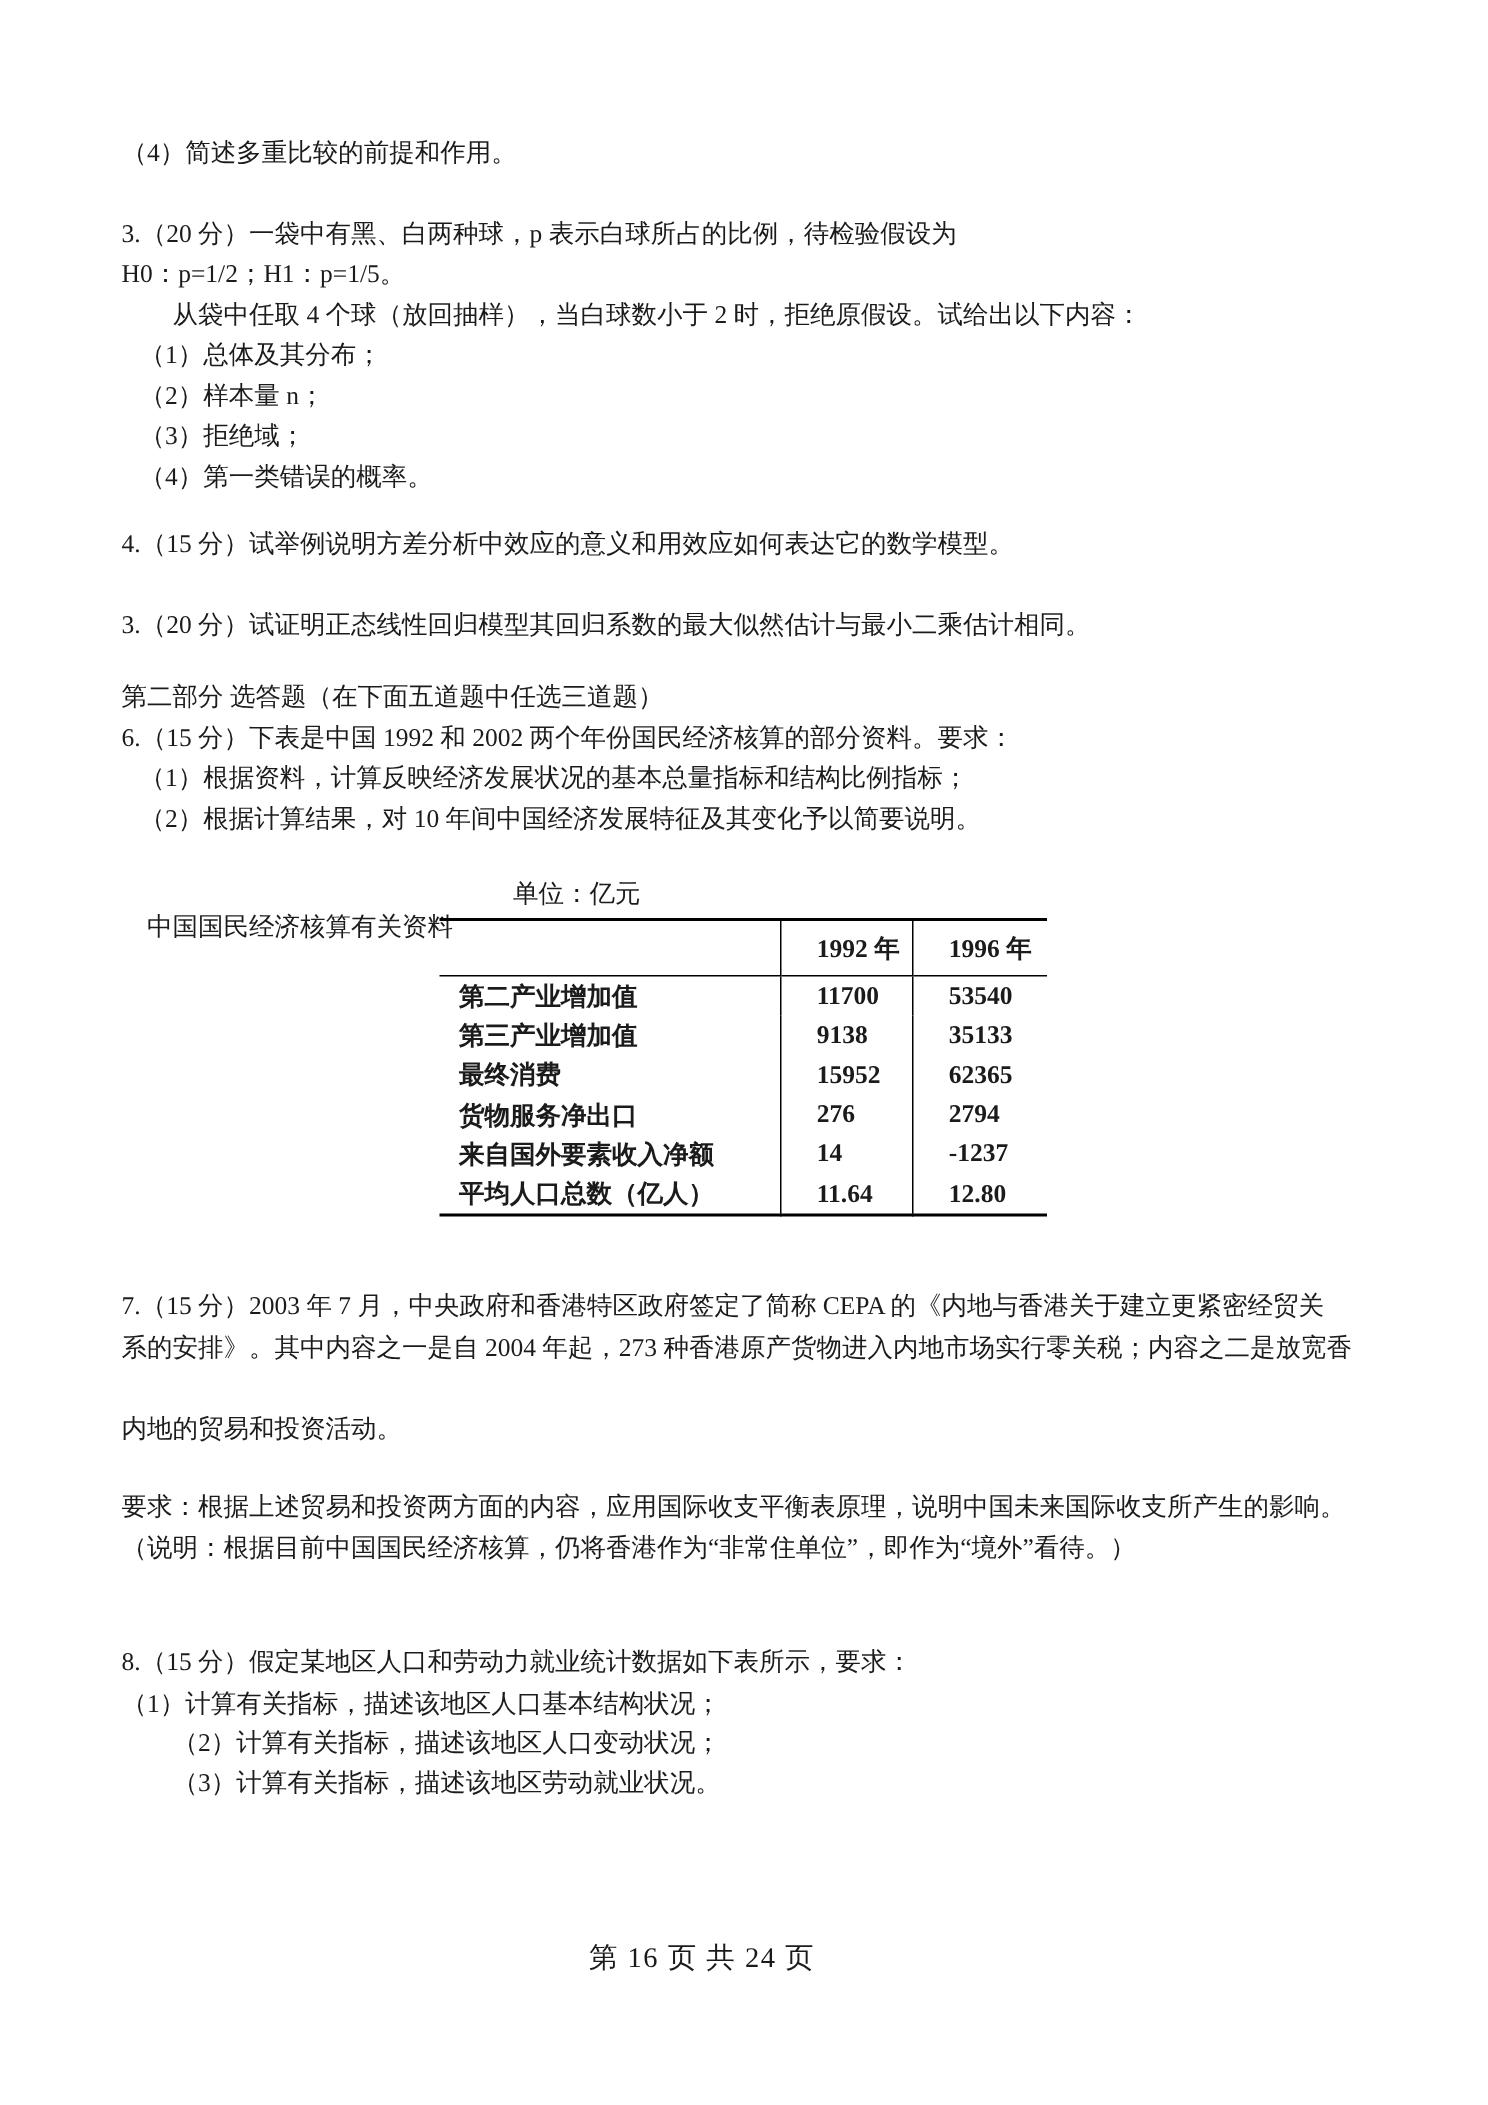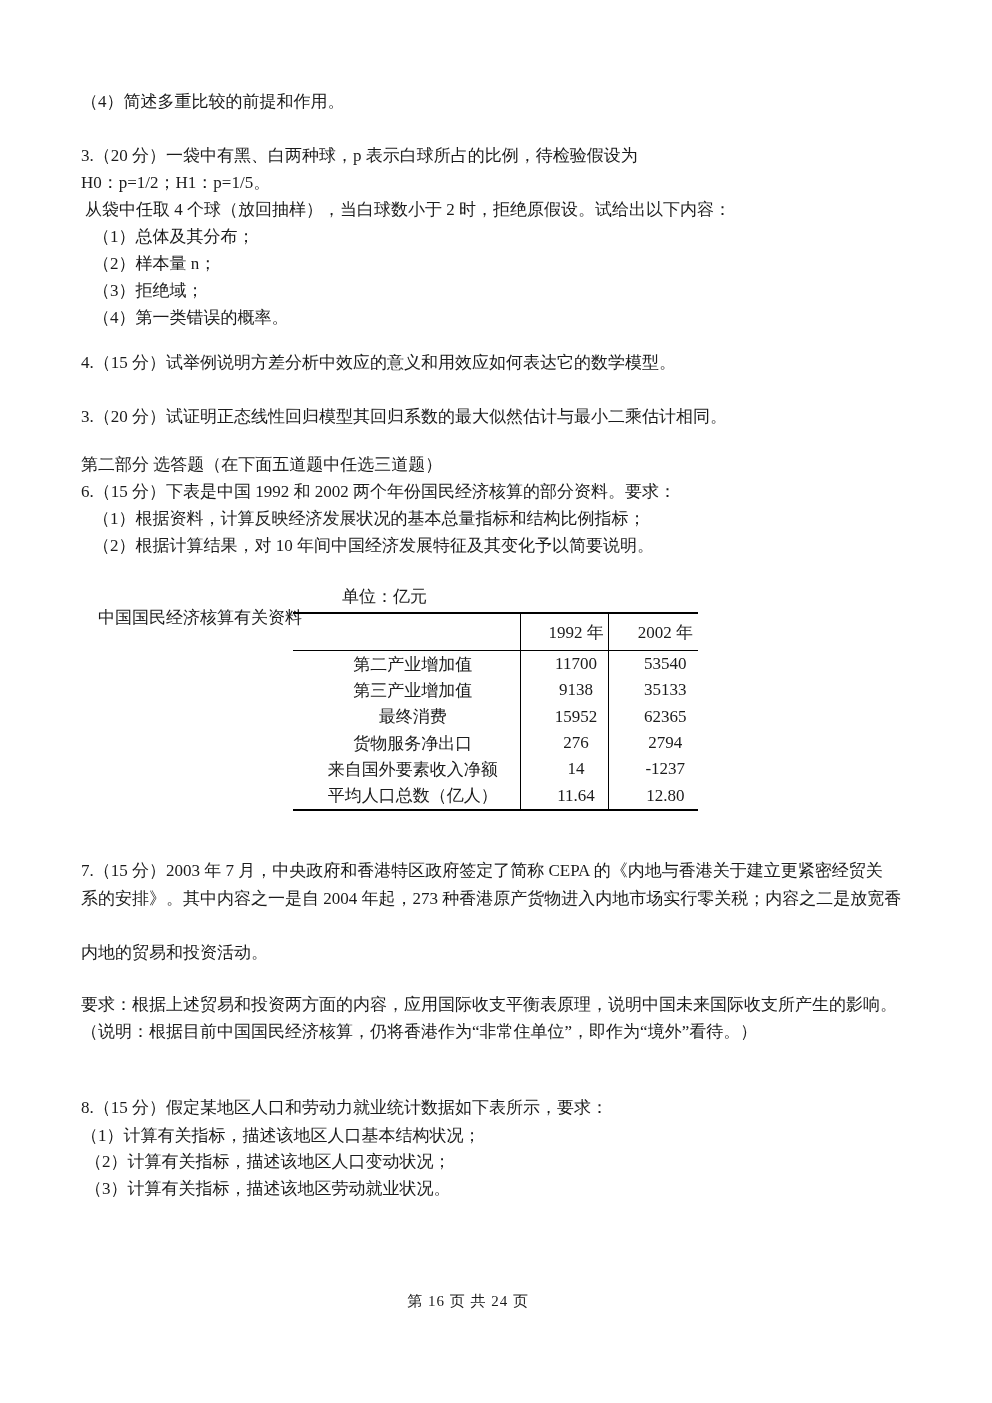--- a/index.html
+++ b/index.html
@@ -23,37 +23,37 @@
     height: 100%;
   }
   .line {
     position: absolute;
     left: 0;
     font-size: 17px;
     line-height: 20px;
     white-space: pre;
   }
   .ind1 { left: 12px; }
-  .ind2 { left: 4px; }
+  .ind2 { left: 34px; }
   .caption-row { width: 100%; }
   .unit-label { position: absolute; left: 261px; top: 0; white-space: pre; font-family: Liberation Mono, monospace; }
   .datatable {
     position: absolute;
     left: 212px;
     top: 612px;
     width: 405px;
     border-collapse: collapse;
     table-layout: fixed;
     border-top: 2.6px solid #000;
     border-bottom: 2.6px solid #000;
     font-size: 17px;
   }
   .datatable th, .datatable td {
-    font-weight: normal;
-    text-align: center;
+    font-weight: bold;
+    text-align: left;
     padding: 0 0 0 24px;
     white-space: pre;
     overflow: hidden;
   }
   .datatable thead th {
     height: 36px;
     border-bottom: 1.4px solid #000;
     vertical-align: middle;
   }
   .datatable tbody td {
@@ -61,21 +61,21 @@
     vertical-align: middle;
   }
   .datatable .c1 { padding-left: 13px; }
   .datatable .c2, .datatable .c3 { border-left: 1.4px solid #000; }
   .page-footer {
     position: absolute;
     left: 0;
     top: 1292px;
     width: 936px;
     text-align: center;
-    font-size: 15px;
+    font-size: 19px;
     letter-spacing: 1px;
     white-space: pre;
   }
 </style>
 </head>
 <body>
 
 <div class="content">
 
   <div class="line" style="top:92px">（4）简述多重比较的前提和作用。</div>
@@ -105,21 +105,21 @@
   <table class="datatable">
     <colgroup>
       <col style="width:227px">
       <col style="width:88px">
       <col style="width:90px">
     </colgroup>
     <thead>
       <tr>
         <th class="c1"></th>
         <th class="c2">1992 年</th>
-        <th class="c3">2002 年</th>
+        <th class="c3">1996 年</th>
       </tr>
     </thead>
     <tbody>
       <tr>
         <td class="c1">第二产业增加值</td>
         <td class="c2">11700</td>
         <td class="c3">53540</td>
       </tr>
       <tr>
         <td class="c1">第三产业增加值</td>

